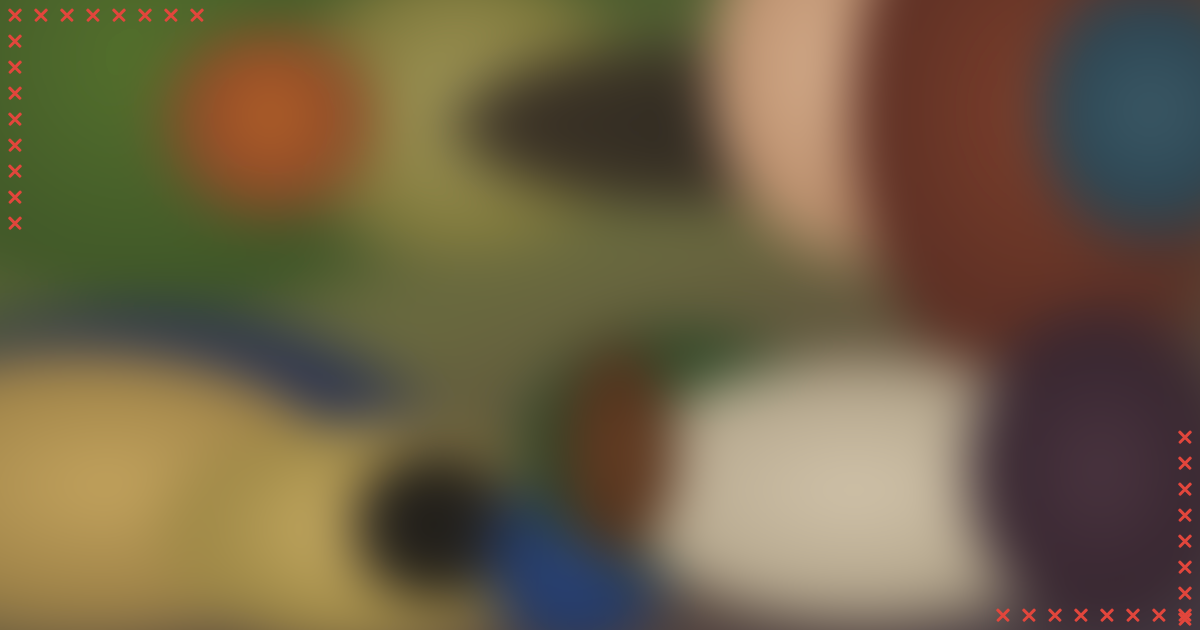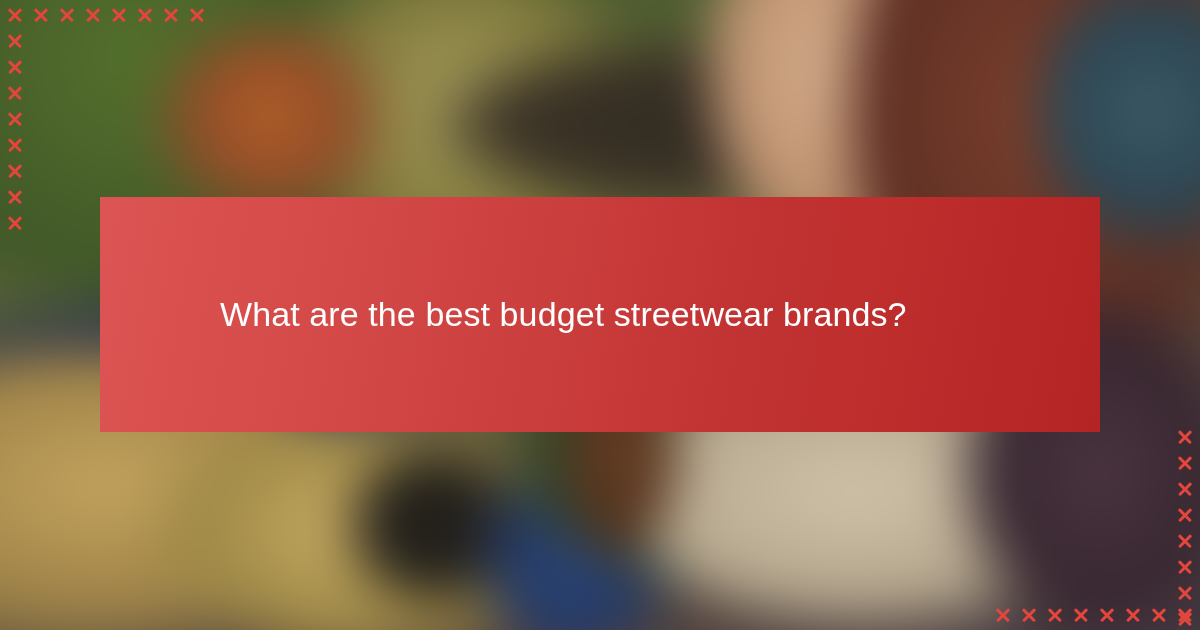--- a/index.html
+++ b/index.html
@@ -171,17 +171,14 @@
     <span class="x-mark"></span>
     <span class="x-mark"></span>
     <span class="x-mark"></span>
     <span class="x-mark"></span>
     <span class="x-mark"></span>
     <span class="x-mark"></span>
     <span class="x-mark"></span>
     <span class="x-mark"></span>
   </div>
 
-  <div id="question-banner">
-    <h1 id="question-text">What are the best budget streetwear brands?</h1>
-  </div>
 
 </div>
 
 </body></html>

